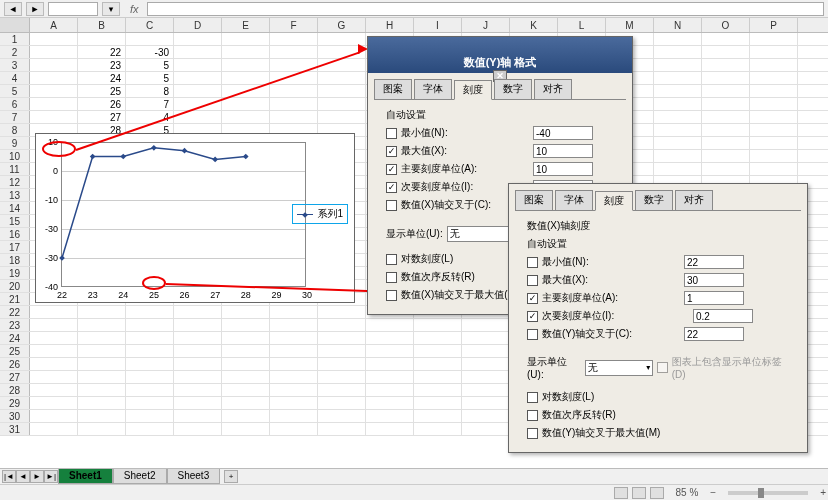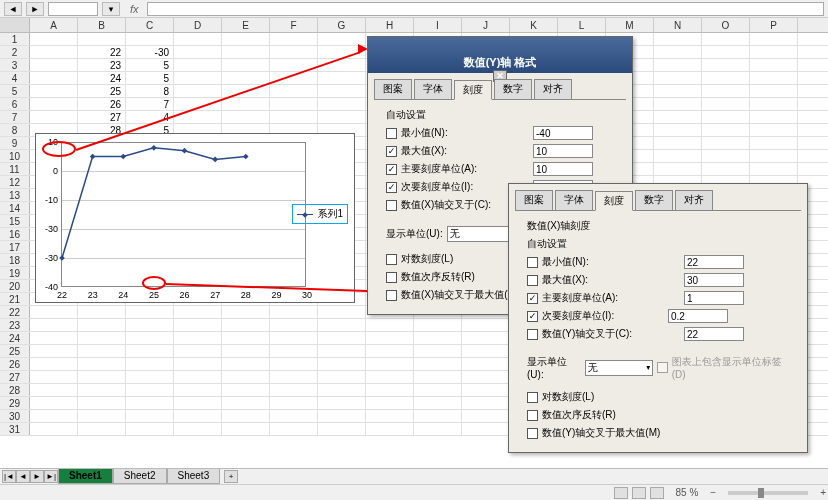--- a/index.html
+++ b/index.html
@@ -809,21 +809,21 @@
             <input class="dlg-input" value="30" style="margin-left: 28px;">
           </div>
           <div class="dlg-row">
             <span class="dlg-chk checked"></span>
             <span style="min-width: 110px;">主要刻度单位(A):</span>
             <input class="dlg-input" value="1" style="margin-left: 28px;">
           </div>
           <div class="dlg-row">
             <span class="dlg-chk checked"></span>
             <span style="min-width: 110px;">次要刻度单位(I):</span>
-            <input class="dlg-input" value="0.2" style="margin-left: 12px;">
+            <input class="dlg-input" value="0.2" style="margin-left: 37px;">
           </div>
           <div class="dlg-row">
             <span class="dlg-chk"></span>
             <span style="min-width: 110px;">数值(Y)轴交叉于(C):</span>
             <input class="dlg-input" value="22" style="margin-left: 28px;">
           </div>
         </div>
       <div style="height:10px"></div>
       <div class="dlg-row">
         <span>显示单位(U):</span>

